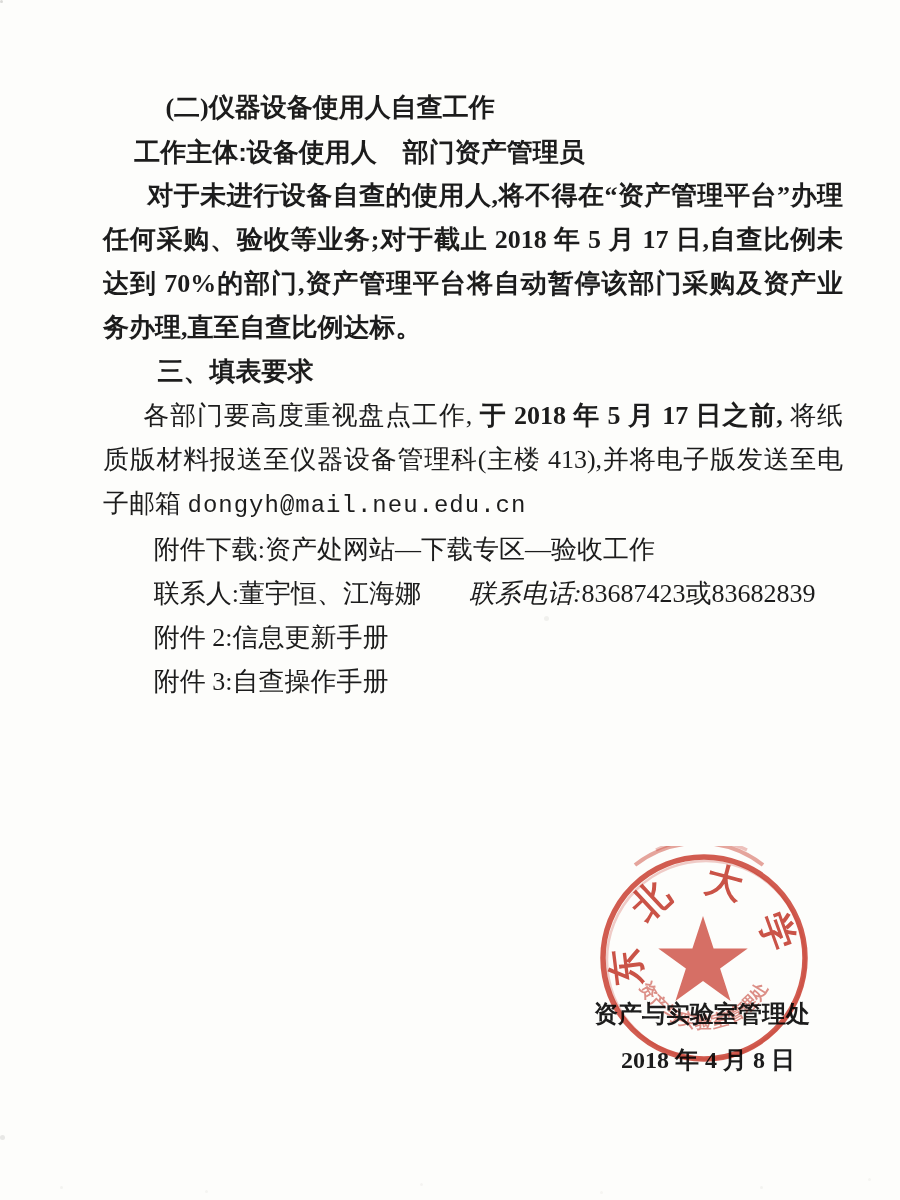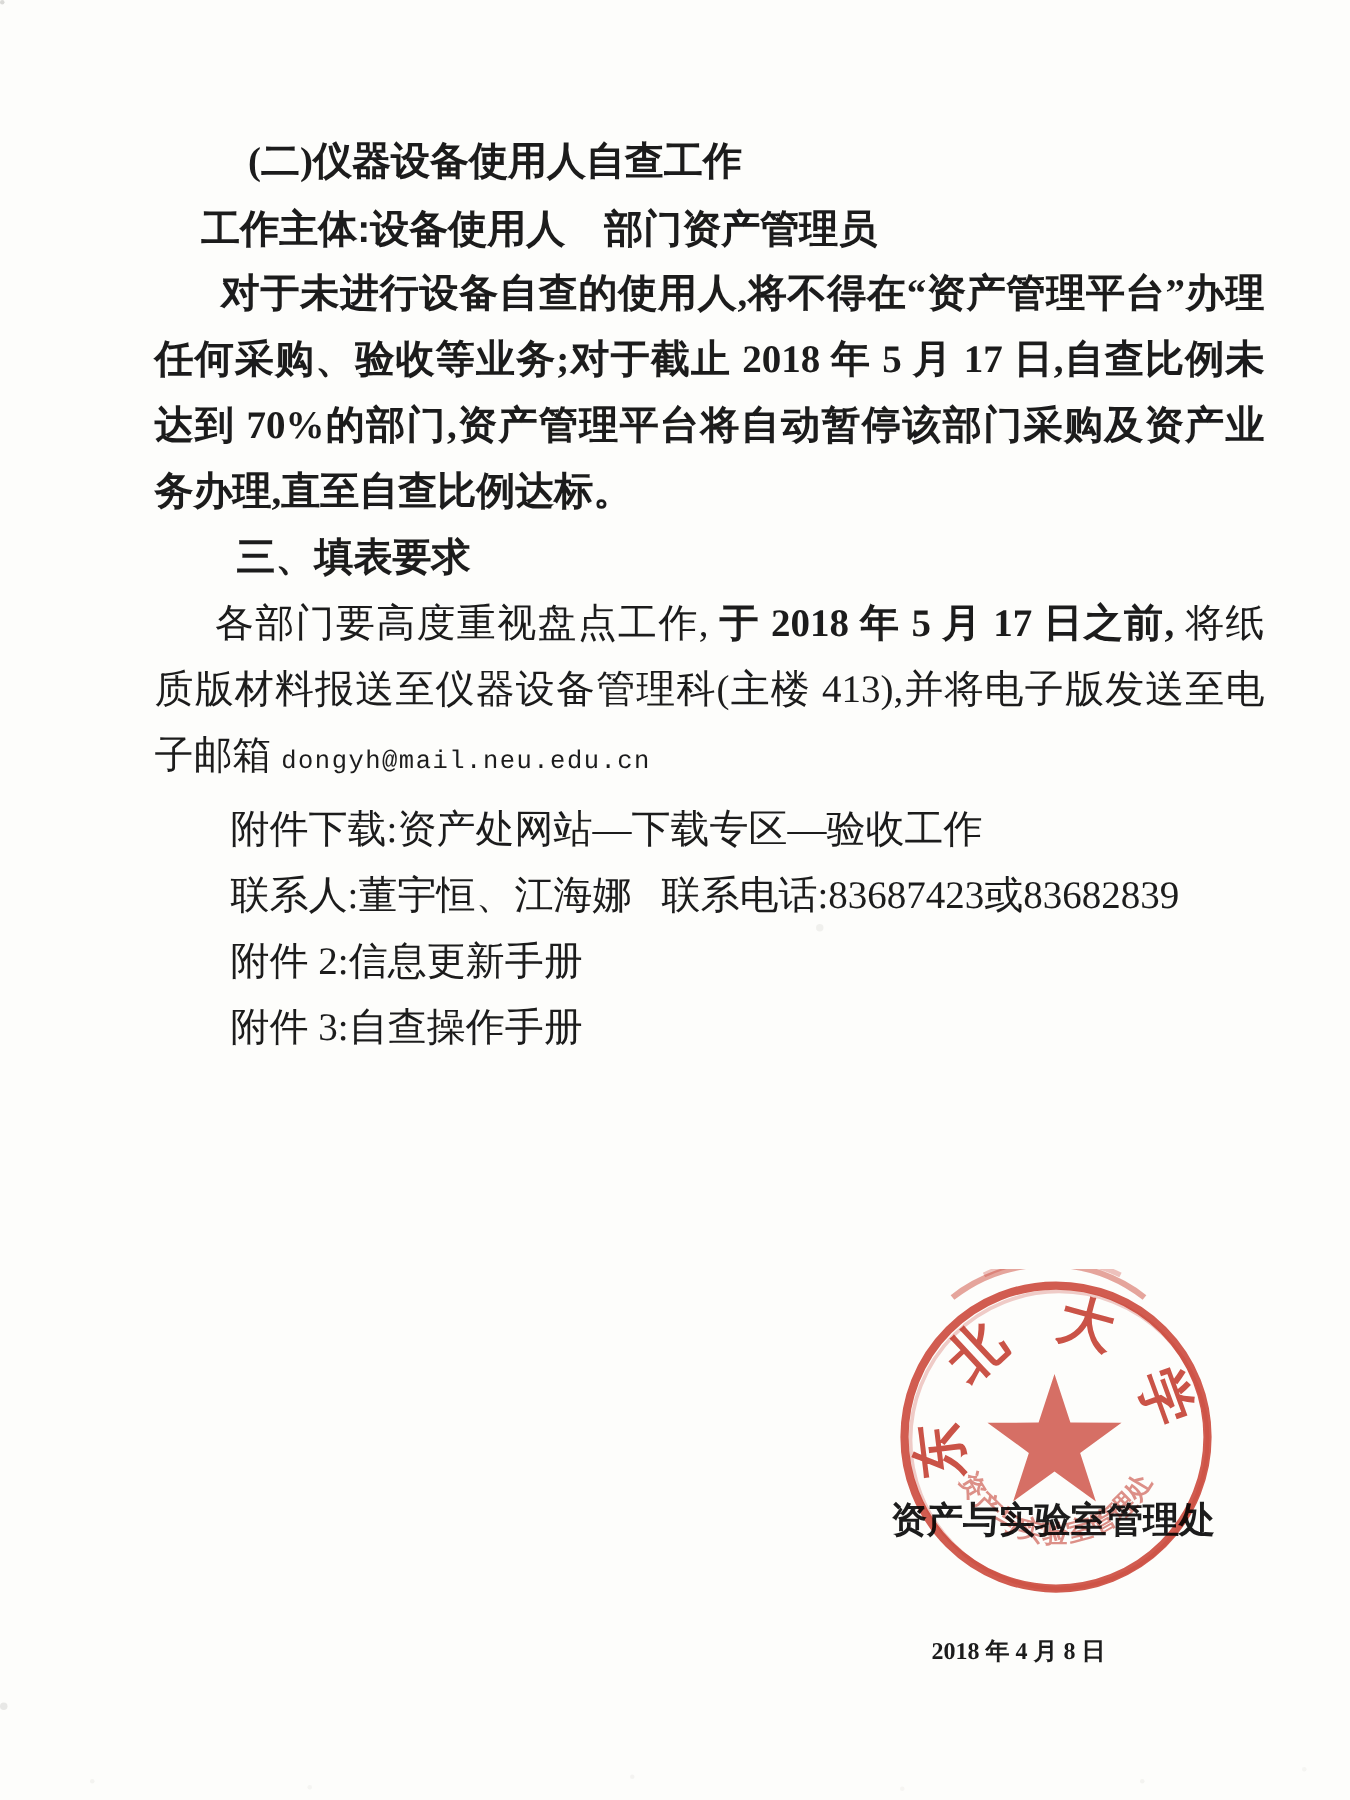--- a/index.html
+++ b/index.html
@@ -20,35 +20,35 @@
   }
   .doc p{margin:0;}
   .bsans{font-family:Liberation Sans, sans-serif;font-weight:700;}
   .h2{font-family:Liberation Serif, serif;font-weight:700;text-indent:2.4em;margin-bottom:9px;}
   .subject{text-indent:1.2em;margin-bottom:8px;}
   .specific{text-indent:1.2em;}
   .warning{text-indent:1.7em;font-weight:700;}
   .h3{font-family:Liberation Serif, serif;font-weight:700;text-indent:2.1em;}
   .fill{text-indent:1.55em;}
   .bold-serif{font-weight:700;}
-  .mono{font-family:"Liberation Mono","DejaVu Sans Mono",monospace;font-size:17px;letter-spacing:1px;}
+  .mono{font-family:"Liberation Mono","DejaVu Sans Mono",monospace;font-size:24px;letter-spacing:1px;}
   .download{text-indent:1.95em;}
   .contact{text-indent:1.95em;}
-  .phone-label{margin-left:20px;}
+  .phone-label{margin-left:48px;font-style:italic;}
   .attach{text-indent:1.95em;}
   .attach-first{margin-top:33px;}
 
   .sig-dept{
     position:absolute;left:594px;top:1000px;
     font-size:24px;font-weight:700;line-height:28px;
     z-index:2;white-space:nowrap;
   }
   .sig-date{
-    position:absolute;left:621px;top:1088px;
-    font-size:16px;font-weight:600;line-height:28px;
+    position:absolute;left:621px;top:1046px;
+    font-size:24px;font-weight:600;line-height:28px;
     z-index:2;white-space:nowrap;
   }
 
   .seal{
     position:absolute;left:591px;top:846px;width:226px;height:226px;
     z-index:5;
     mix-blend-mode:multiply;
     filter:blur(0.35px);
     pointer-events:none;
   }

